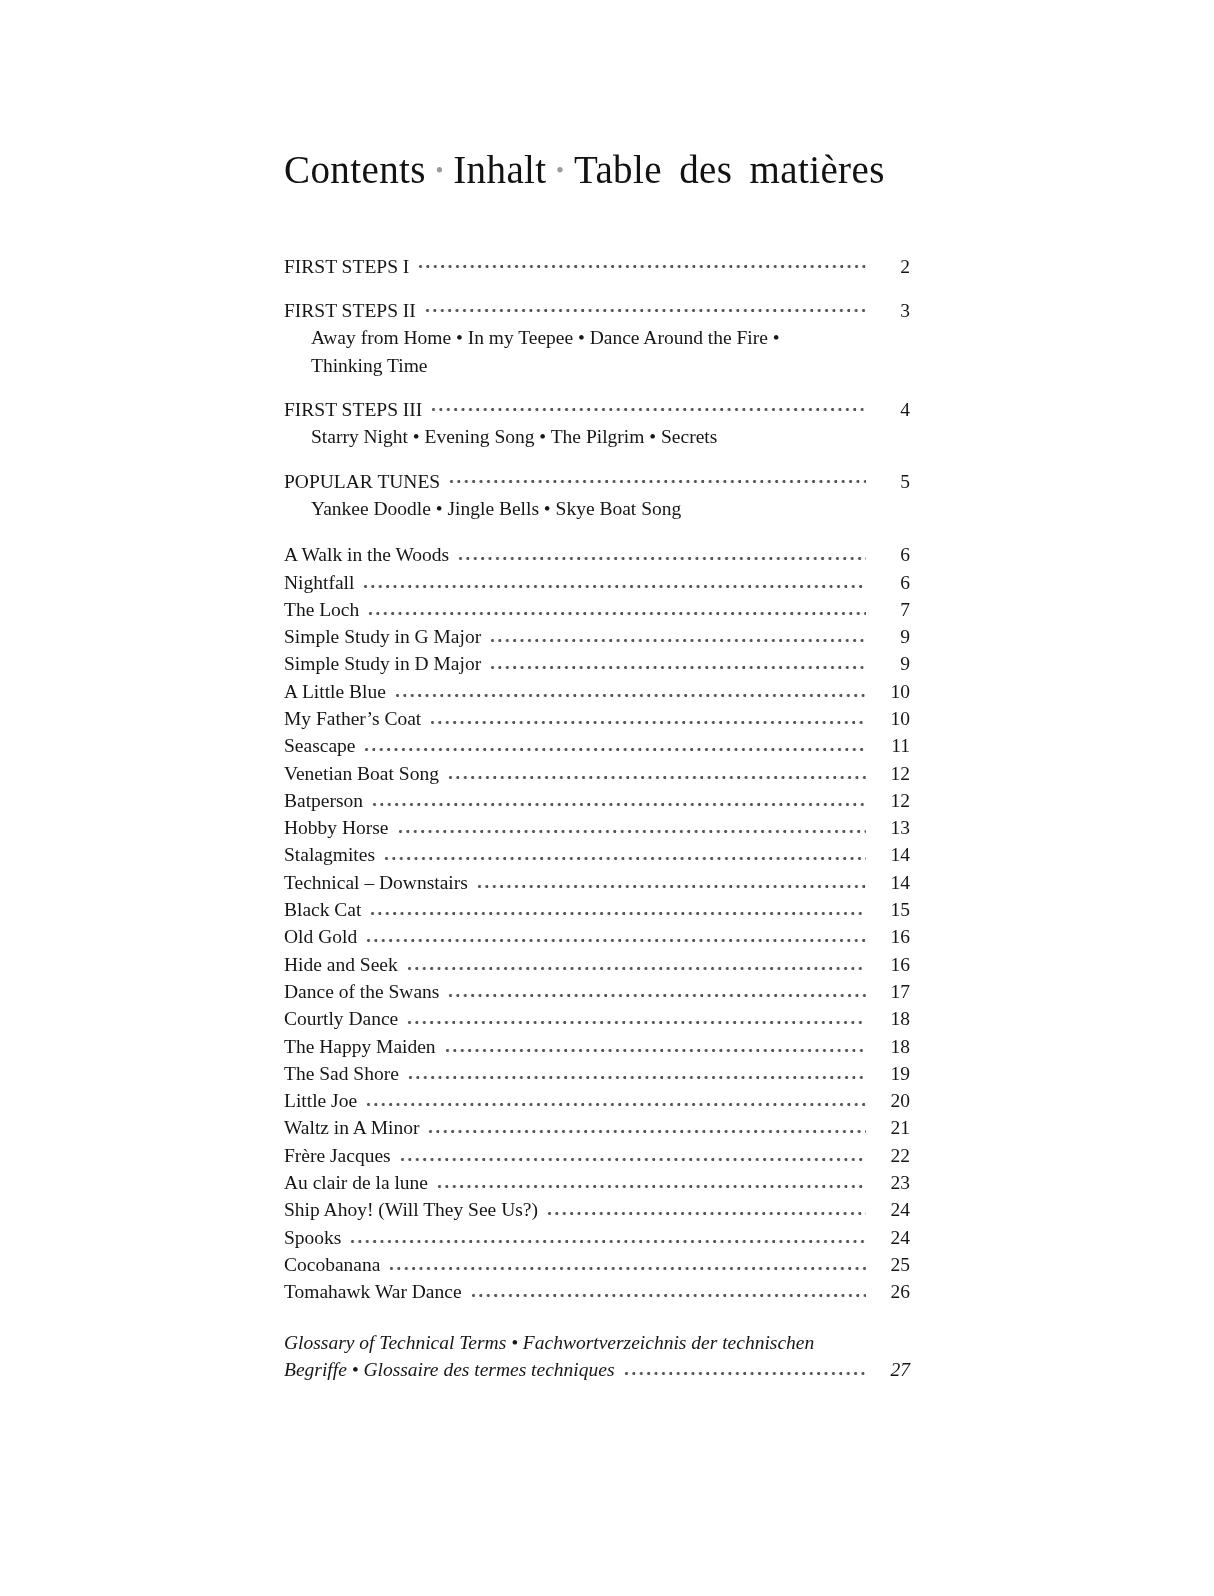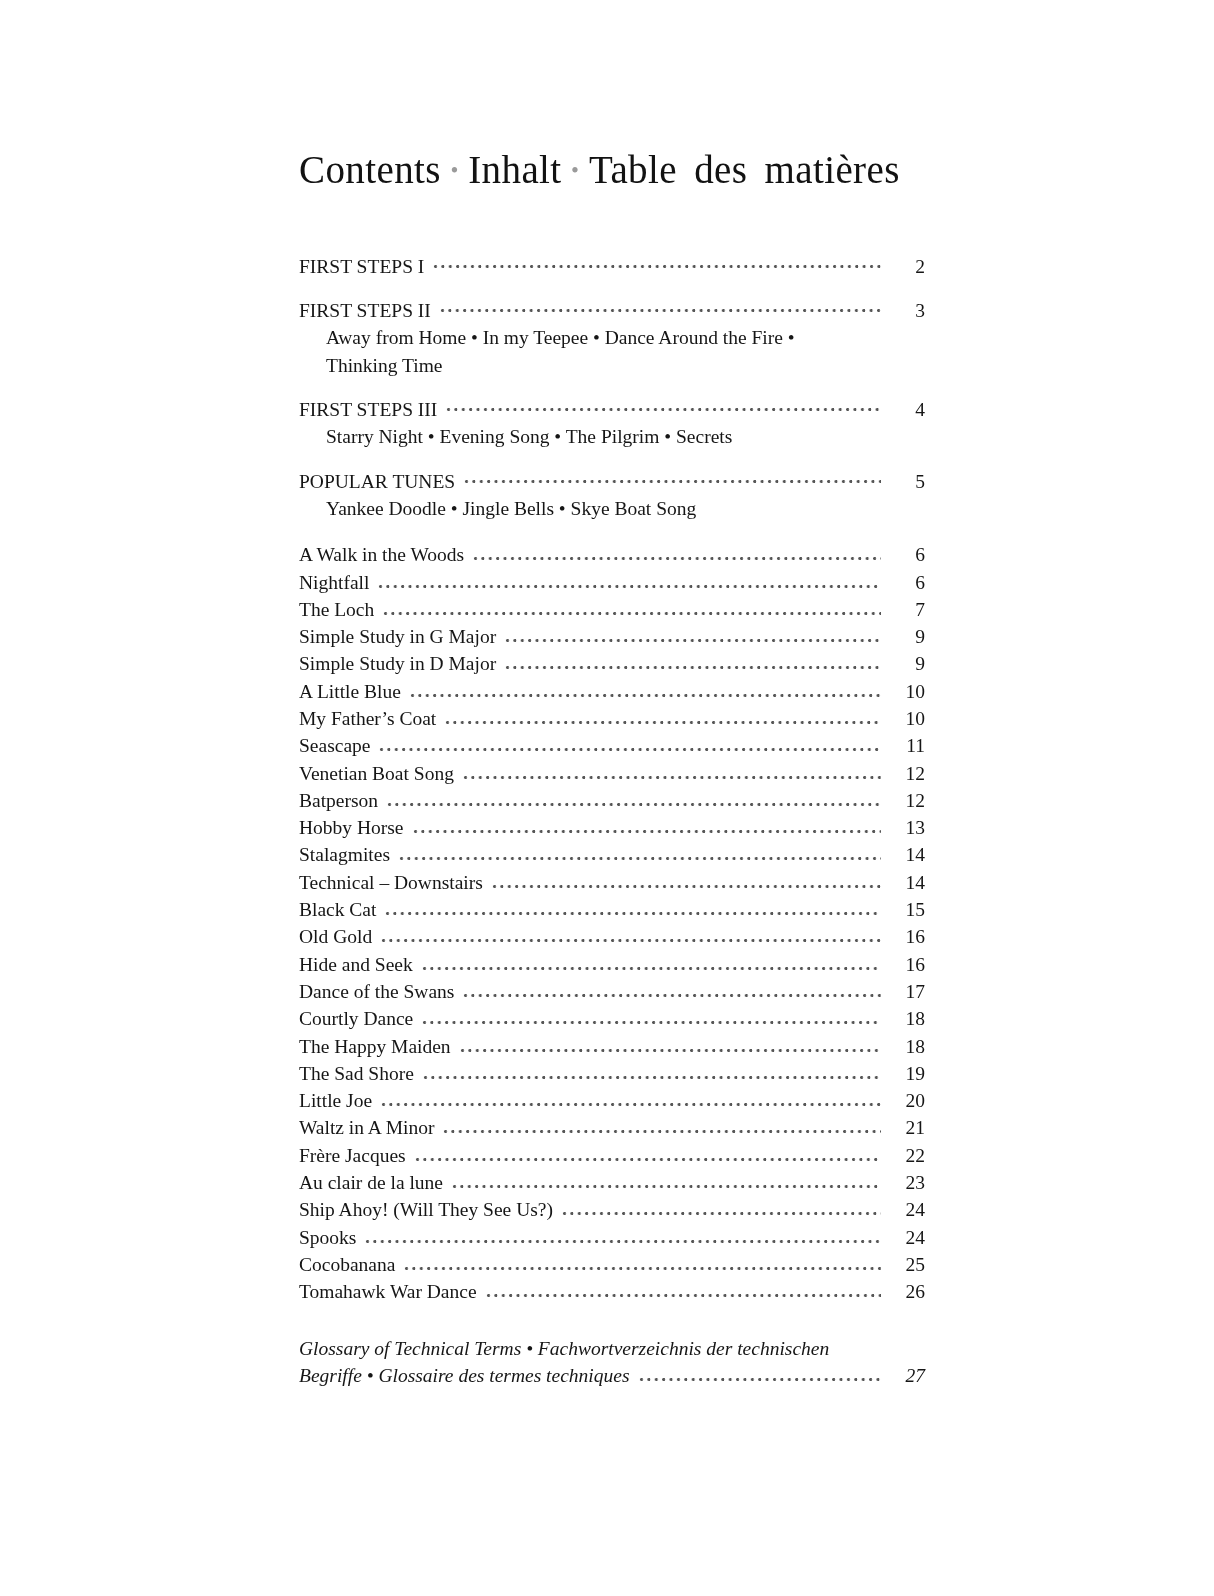--- a/index.html
+++ b/index.html
@@ -8,21 +8,21 @@
     position: relative;
     width: 1214px;
     height: 1596px;
     background: #ffffff;
     font-family: "Liberation Serif", "DejaVu Serif", serif;
     color: #161616;
     overflow: hidden;
   }
   .content {
     position: absolute;
-    left: 299px;
+    left: 284px;
     top: 148px;
     width: 626px;
   }
   .title {
     font-size: 39px;
     font-weight: normal;
     margin: 0;
     white-space: nowrap;
     letter-spacing: 0.4px;
     word-spacing: 0.18em;
@@ -58,21 +58,21 @@
   }
   .subline {
     padding-left: 27px;
     font-size: 19.5px;
     line-height: 27.3px;
   }
   #toc-sections > .section-row { margin-top: 17px; align-items: center; }
   #toc-sections > .section-row:first-child { margin-top: 0; }
   #toc-pieces { margin-top: 19px; }
   .glossary {
-    margin-top: 29px;
+    margin-top: 23px;
     font-style: italic;
   }
   .glossary-line1 {
     font-size: 19.5px;
     line-height: 27.5px;
   }
 </style>
 </head>
 <body>
 

